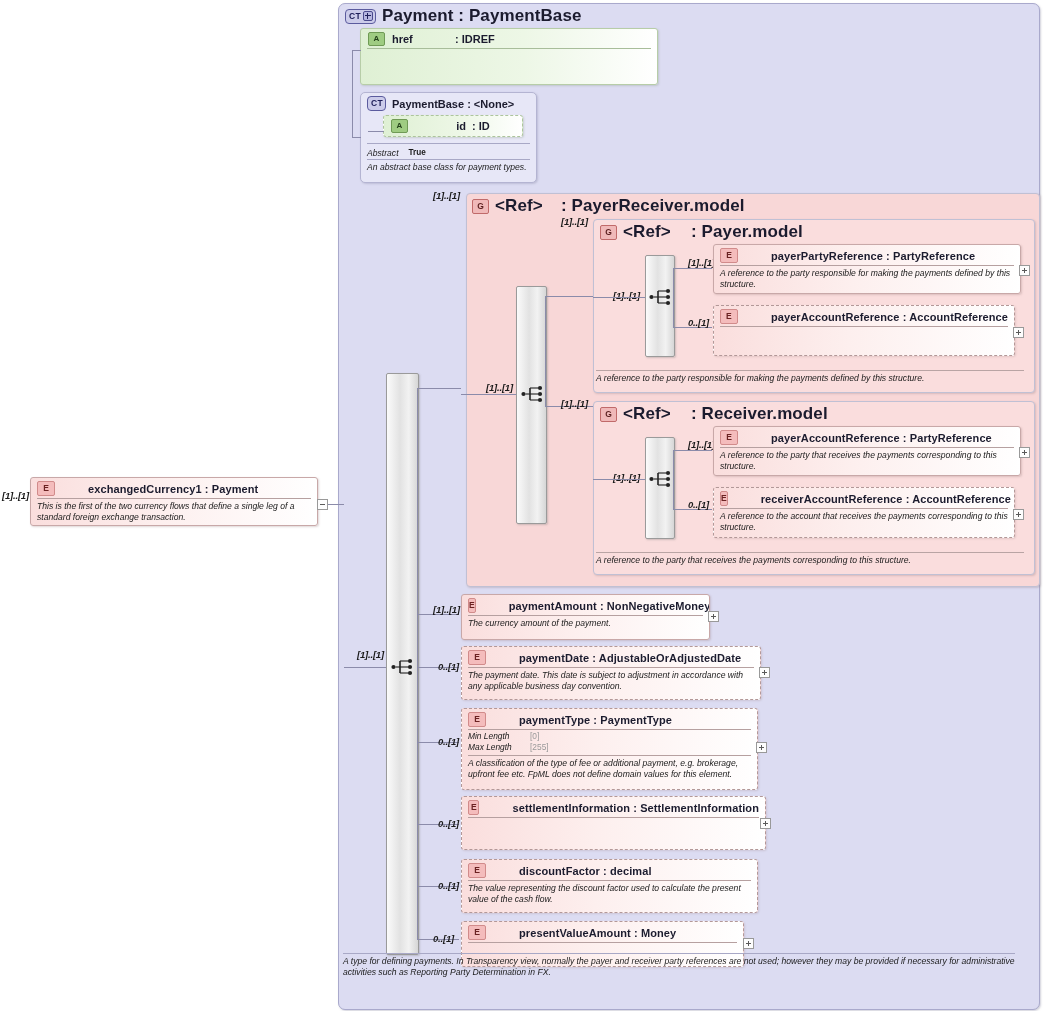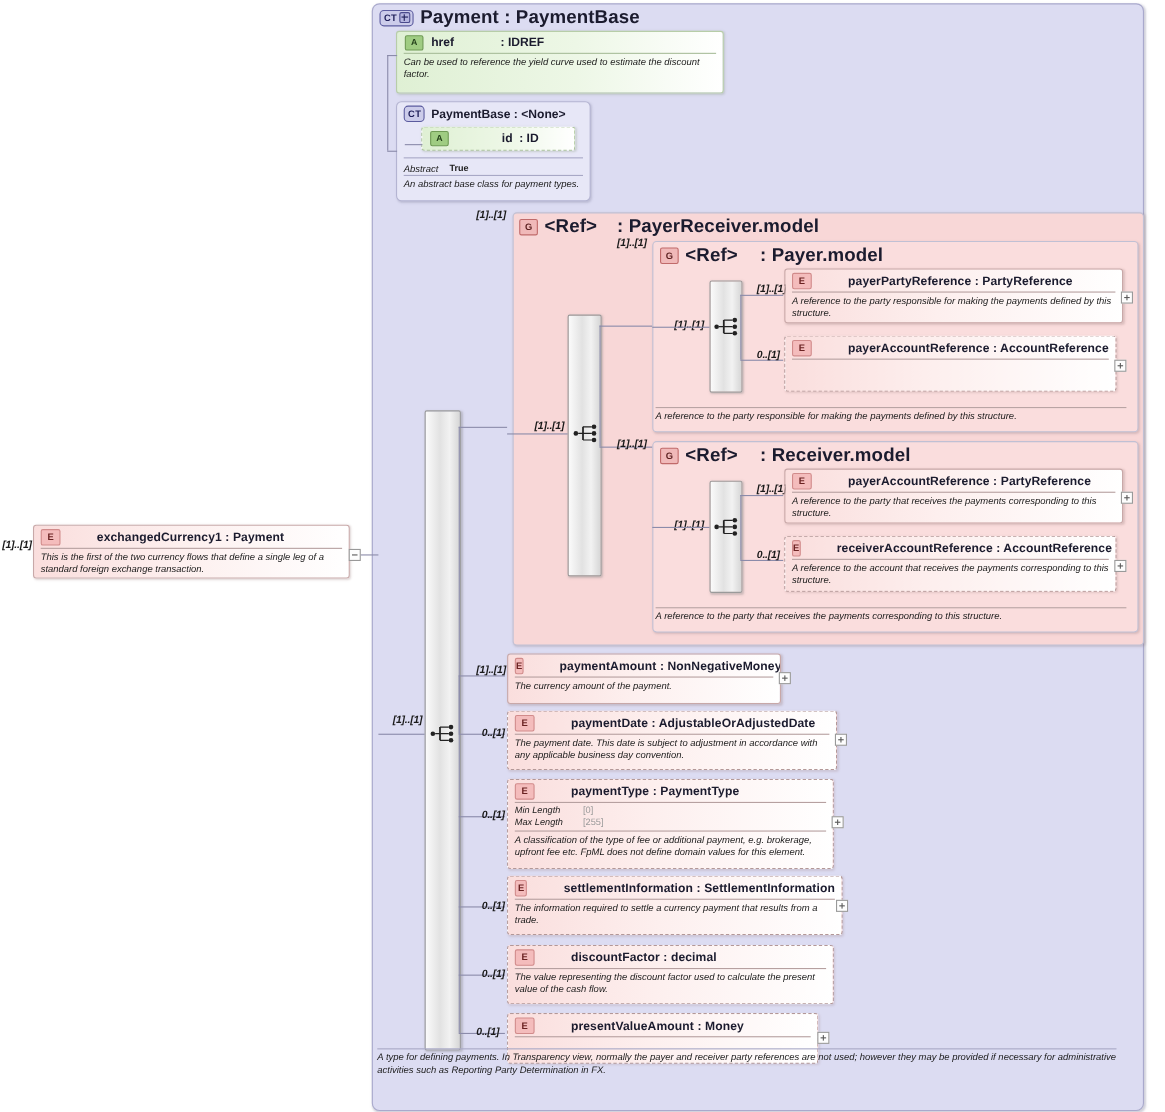--- a/index.html
+++ b/index.html
@@ -222,21 +222,20 @@
     <span class="title-text">Payment : PaymentBase</span>
   </div>
 
   <div class="abox" style="left:360px;top:28px;width:296px;height:55px;">
     <div class="hdr">
       <span class="ico-a">A</span>
       <span class="aname" style="min-width:56px;">href</span>
       <span class="atype">: IDREF</span>
     </div>
     <div class="sep"></div>
-    <div class="desc">Can be used to reference the yield curve used to estimate the discount factor.</div>
   </div>
 
   <div class="ctbox" style="left:360px;top:92px;width:175px;height:89px;">
     <div class="hdr">
       <span class="ico-ct">
           <span>CT</span>
         </span>
       <span class="lbl">PaymentBase : &lt;None&gt;</span>
     </div>
     <div class="abox dashed" style="position:absolute;left:22px;top:22px;width:138px;height:20px;">
@@ -477,21 +476,20 @@
   </div>
   <div class="btnbox plus" style="left:756px;top:742px;"></div>
 
   <div class="card" style="left:438px;top:818px;">0..[1]</div>
   <div class="ebox optional" style="left:461px;top:796px;width:303px;height:52px;">
     <div class="hdr">
       <span class="ico-e">E</span>
       <span class="lbl">settlementInformation : SettlementInformation</span>
     </div>
     <div class="sep"></div>
-    <div class="desc">The information required to settle a currency payment that results from a trade.</div>
   </div>
   <div class="btnbox plus" style="left:760px;top:818px;"></div>
 
   <div class="card" style="left:438px;top:880px;">0..[1]</div>
   <div class="ebox optional" style="left:461px;top:859px;width:295px;height:52px;">
     <div class="hdr">
       <span class="ico-e">E</span>
       <span class="lbl">discountFactor : decimal</span>
     </div>
     <div class="sep"></div>

